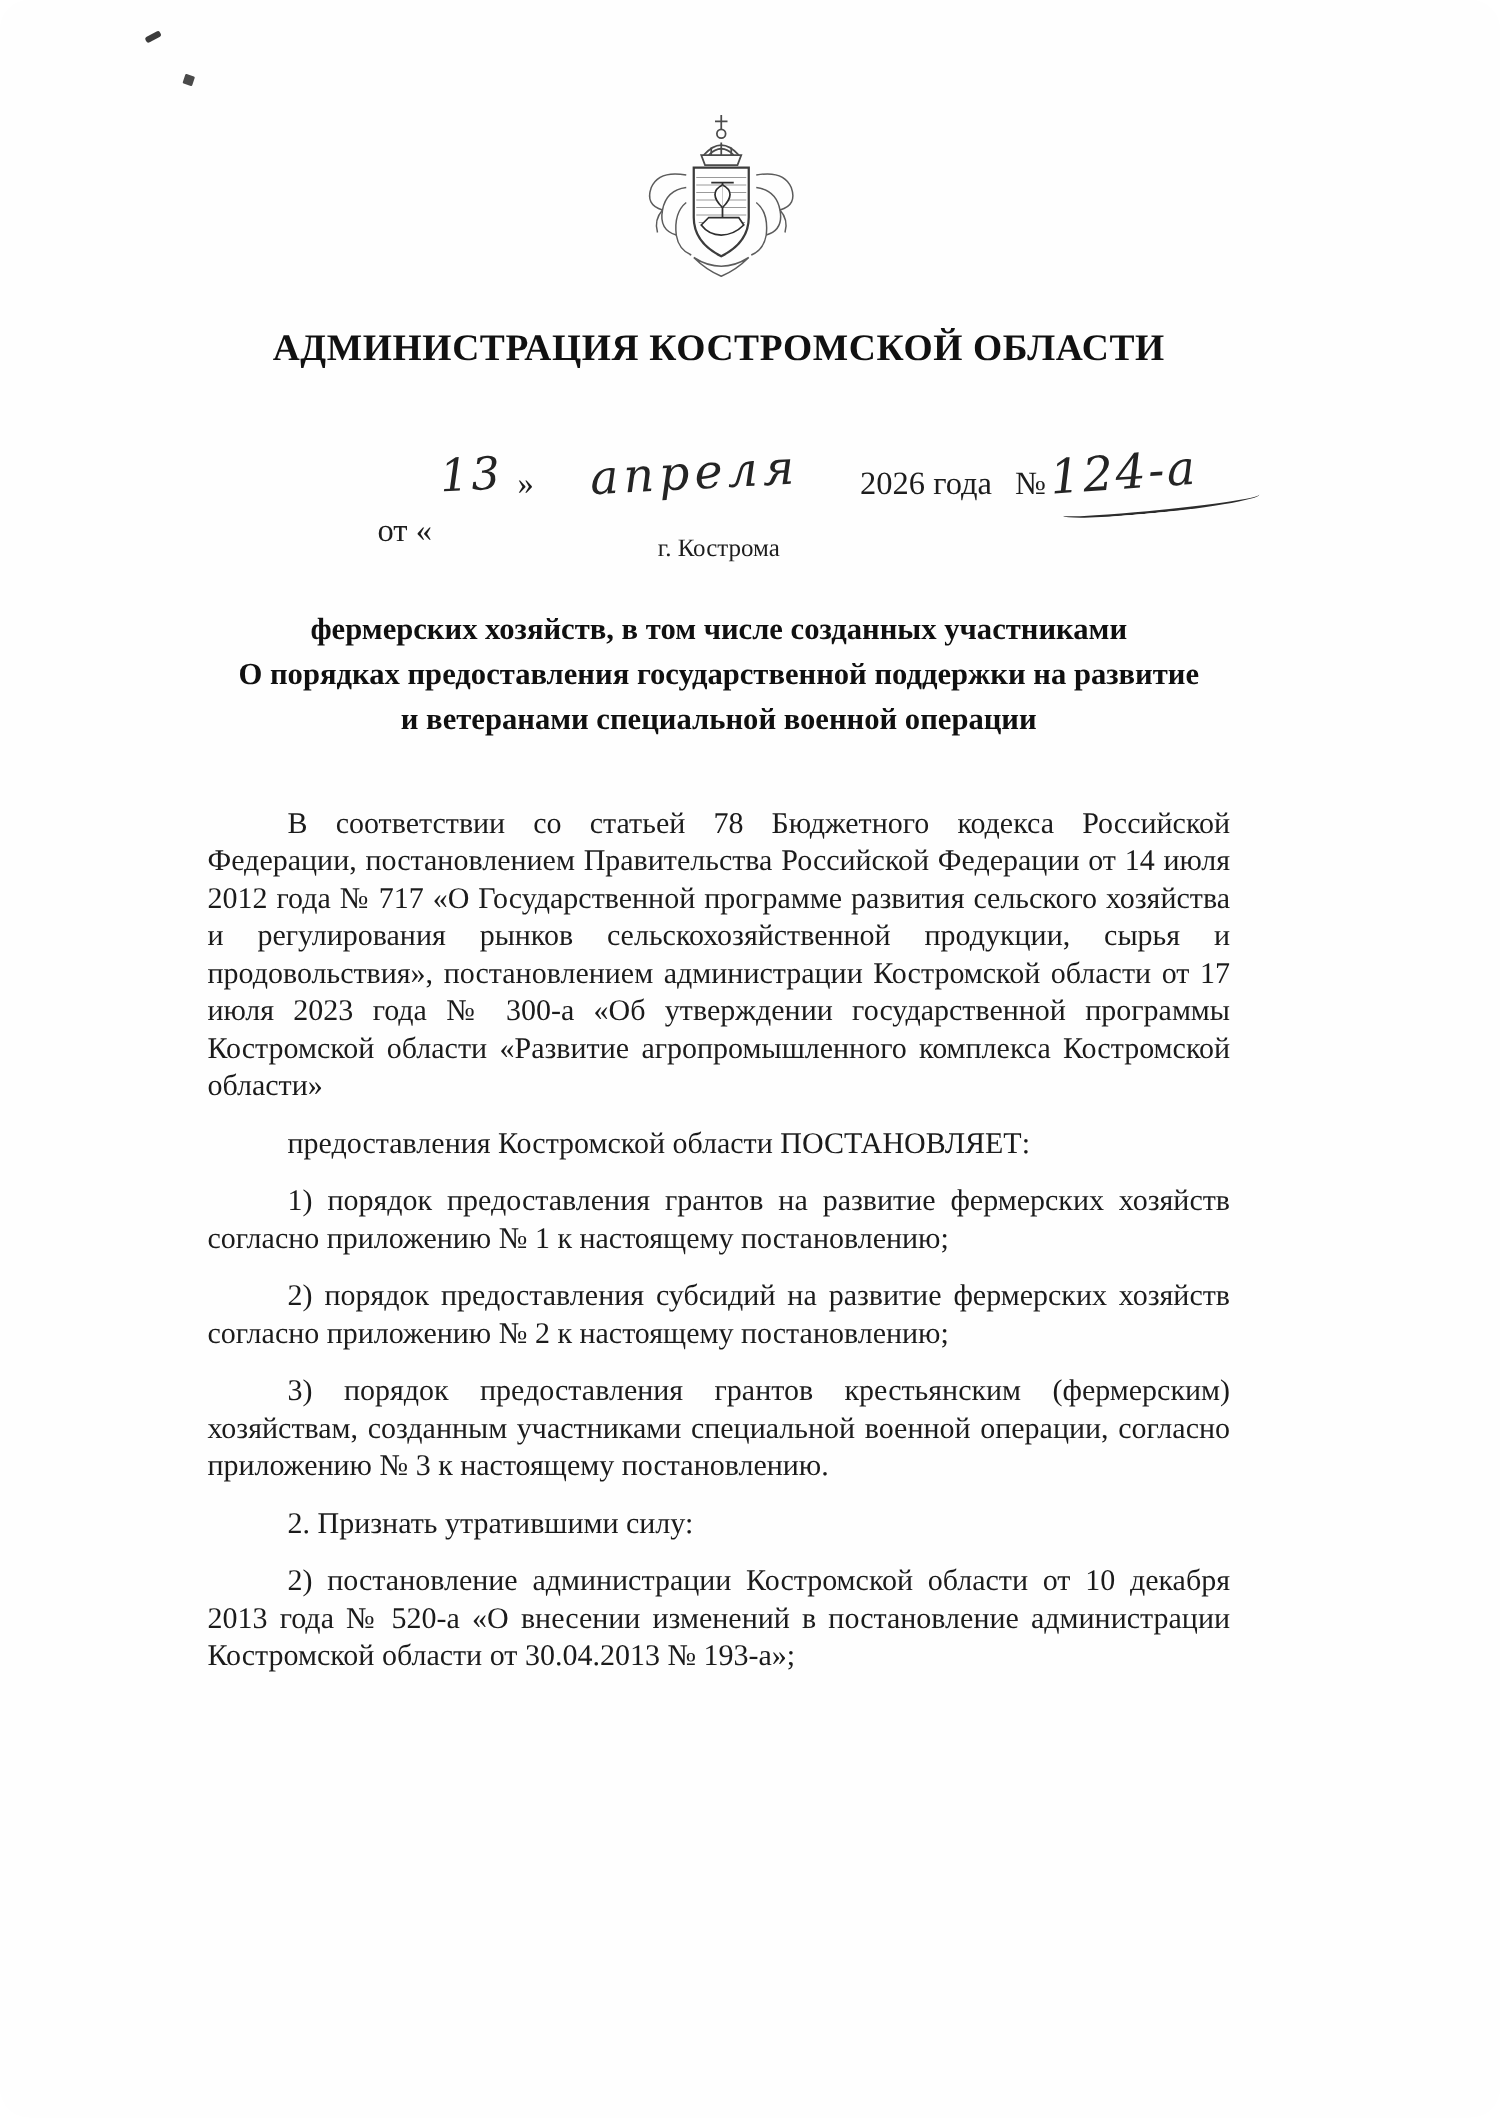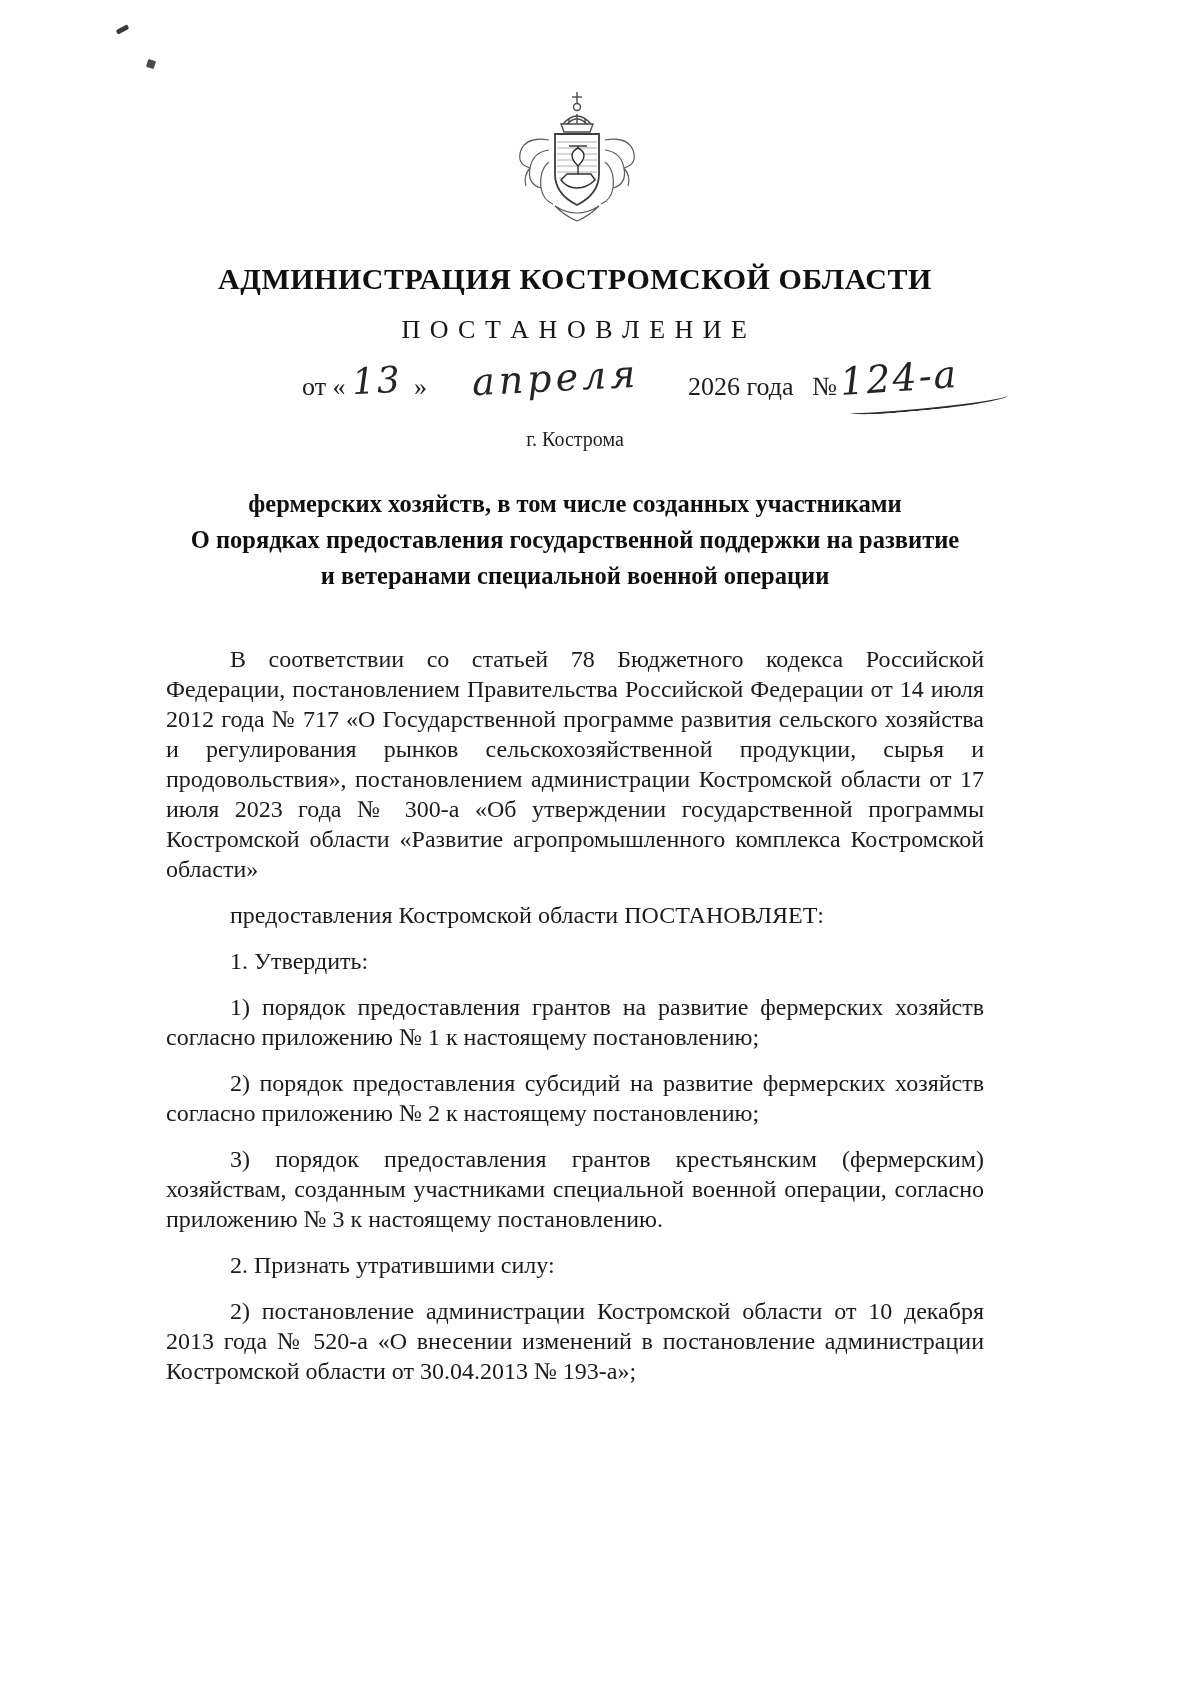--- a/index.html
+++ b/index.html
@@ -27,21 +27,21 @@
     text-align: center; font-weight: 700; font-size: 30px;
     letter-spacing: 0.5px; white-space: nowrap; color: #111;
   }
   .doc-type {
     position: absolute; left: 150px; top: 315px; width: 850px;
     text-align: center; font-size: 26px; letter-spacing: 1.5px; color: #161616;
   }
 
   .date-line { position: absolute; left: 150px; top: 358px; width: 900px; height: 62px; font-size: 26px; }
   .dl { position: absolute; top: 14px; white-space: nowrap; }
-  .dl.prefix  { left: 152px; }
+  .dl.prefix  { left: 152px; margin-top: 38px; }
   .dl.quote   { left: 264px; }
   .dl.year    { left: 538px; }
   .dl.numsign { left: 662px; }
   .hand {
     font-family: "DejaVu Serif", serif;
     font-style: italic; color: #242424;
   }
   .dl.day    { left: 202px; top: 2px;  font-size: 36px; transform: rotate(-3deg); letter-spacing: 2px; }
   .dl.month  { left: 322px; top: -2px; font-size: 38px; transform: rotate(-3deg); letter-spacing: 4px; }
   .dl.number { left: 690px; top: -2px; font-size: 38px; transform: rotate(-4deg); letter-spacing: 2px; }
@@ -119,21 +119,20 @@
         <line x1="72" y1="58" x2="90" y2="58"></line>
       </g>
       <g fill="none" stroke="#5c5c5c" stroke-width="1.2">
         <path d="M58 118 Q80 132 102 118 Q92 128 80 133 Q68 128 58 118"></path>
       </g>
     </svg>
   </div>
 
   <h1 class="org-name">АДМИНИСТРАЦИЯ КОСТРОМСКОЙ ОБЛАСТИ</h1>
 
-  <div class="doc-type">П О С Т А Н О В Л Е Н И Е</div>
 
   <div class="date-line">
     <span class="dl prefix">от «</span>
     <span class="dl day hand">13</span>
     <span class="dl quote">»</span>
     <span class="dl month hand">апреля</span>
     <span class="dl year">2026 года</span>
     <span class="dl numsign">№</span>
     <span class="dl number hand">124-а</span>
     <span class="flourish"></span>
@@ -149,21 +148,20 @@
 
       <div class="title-line">и ветеранами специальной военной операции</div>
     </div>
 
   <div class="body-text">
 
       <p class="para">В соответствии со статьей 78 Бюджетного кодекса Российской Федерации, постановлением Правительства Российской Федерации от 14 июля 2012 года № 717 «О Государственной программе развития сельского хозяйства и регулирования рынков сельскохозяйственной продукции, сырья и продовольствия», постановлением администрации Костромской области от 17 июля 2023 года № 300-а «Об утверждении государственной программы Костромской области «Развитие агропромышленного комплекса Костромской области»</p>
 
       <p class="para">предоставления Костромской области ПОСТАНОВЛЯЕТ:</p>
 
-      <p class="para">1. Утвердить:</p>
 
       <p class="para">1) порядок предоставления грантов на развитие фермерских хозяйств согласно приложению № 1 к настоящему постановлению;</p>
 
       <p class="para">2) порядок предоставления субсидий на развитие фермерских хозяйств согласно приложению № 2 к настоящему постановлению;</p>
 
       <p class="para">3) порядок предоставления грантов крестьянским (фермерским) хозяйствам, созданным участниками специальной военной операции, согласно приложению № 3 к настоящему постановлению.</p>
 
       <p class="para">2. Признать утратившими силу:</p>
 
 

